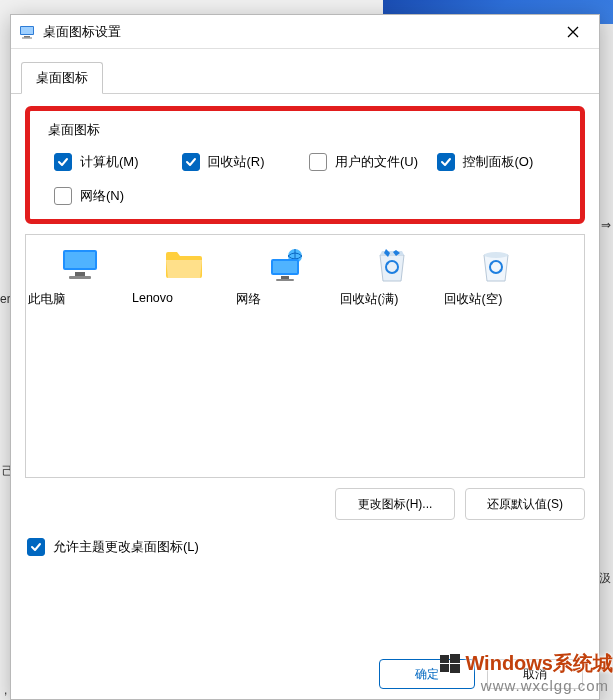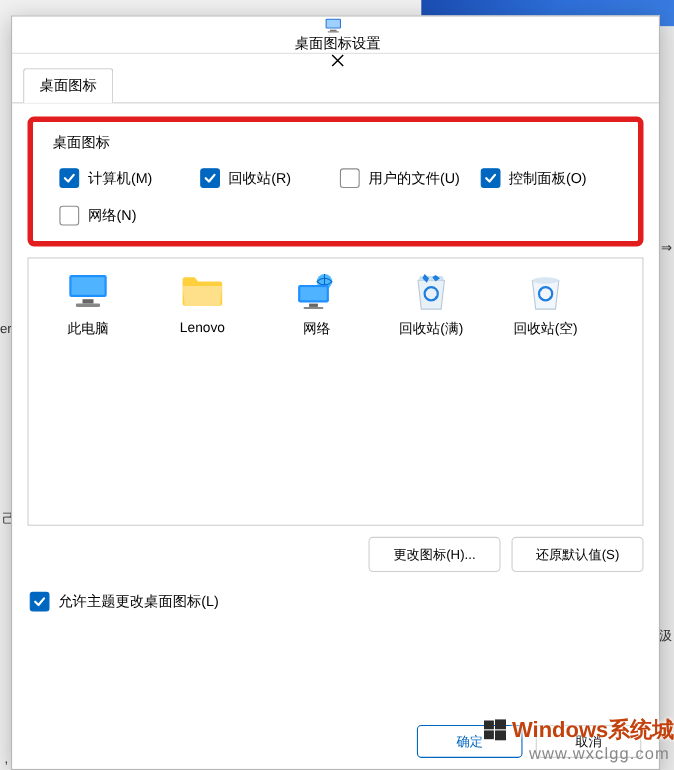--- a/index.html
+++ b/index.html
@@ -38,21 +38,20 @@
     border: 1px solid #b8b8b8;
     box-shadow: 0 4px 20px rgba(0,0,0,0.25);
   }
 
   .titlebar {
     height: 34px;
     display: flex;
     align-items: center;
     padding: 0 4px 0 8px;
     border-bottom: 1px solid #e0e0e0;
-    flex-direction: column;
   }
   .titlebar .app-icon {
     width: 16px; height: 16px;
     margin-right: 8px;
   }
   .titlebar .title {
     flex: 1;
     font-size: 13px;
     color: #000;
   }
@@ -131,21 +130,20 @@
   .icon-area {
     border: 1px solid #cfcfcf;
     height: 244px;
     padding: 8px 2px;
     display: flex;
     align-items: flex-start;
     gap: 0;
   }
   .icon-cell {
     width: 104px;
-    text-align: center;
     padding-top: 2px;
     cursor: pointer;
   }
   .icon-cell .icon-box {
     width: 40px; height: 40px;
     margin: 0 auto 6px auto;
     display: flex; align-items: center; justify-content: center;
   }
   .icon-cell .label {
     font-size: 12.5px;

